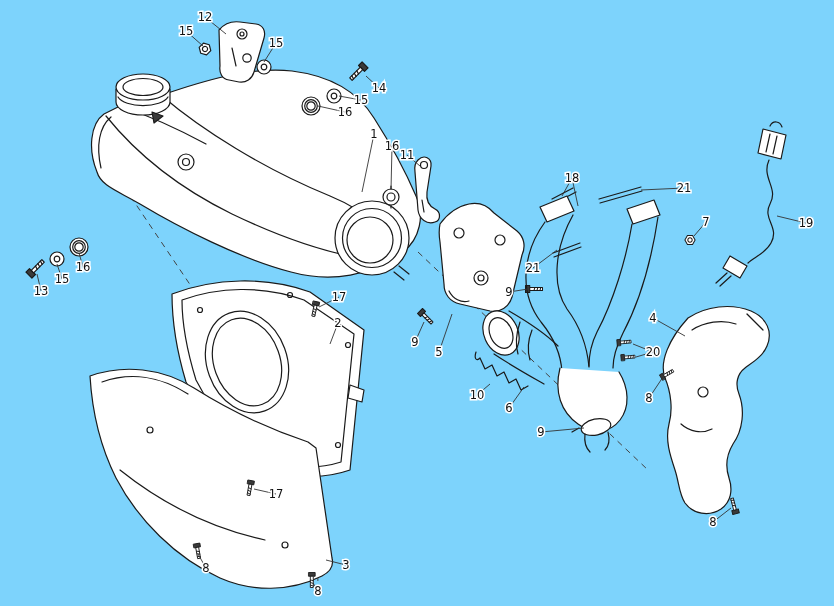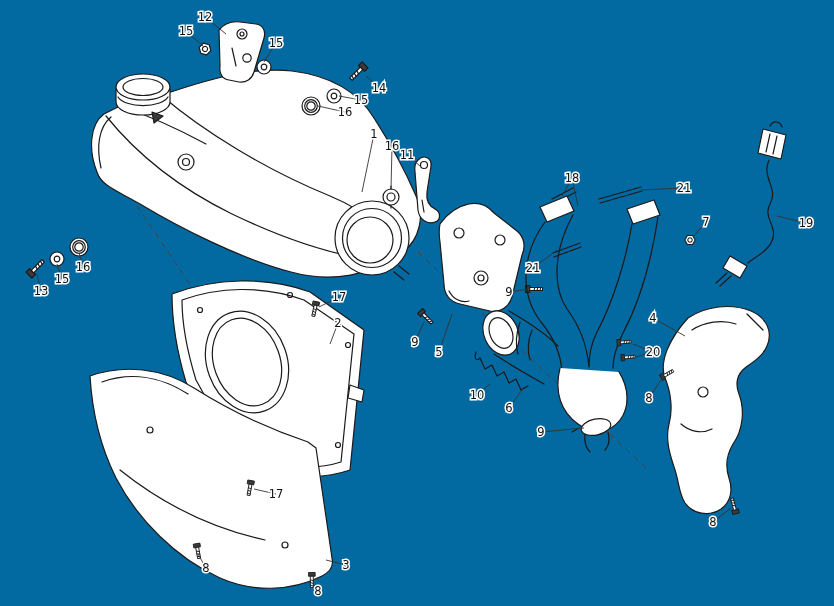--- a/index.html
+++ b/index.html
@@ -1,17 +1,17 @@
 <!DOCTYPE html>
 <html><head>
 <meta charset="utf-8">
 <style>
   html,body{margin:0;padding:0;background:#ffffff;}
   body{width:834px;height:606px;overflow:hidden;font-family:"DejaVu Sans",sans-serif;}
-  .stage{position:relative;width:834px;height:606px;background:#0369a1;}
+  .stage{position:relative;width:834px;height:606px;background:#7dd3fc;}
   svg{position:absolute;left:0;top:0;}
   .art{stroke:#1a1a1a;stroke-width:1.2;fill:none;stroke-linecap:round;stroke-linejoin:round;}
   .fillw{fill:#ffffff;}
   .dark{fill:#3a3a3a;stroke:#1a1a1a;}
   .dashes{stroke:#444;stroke-width:1;stroke-dasharray:6 5;fill:none;}
   #leader-layer line{stroke:#333;stroke-width:0.9;}
   #callout-layer text{
     font-family:"DejaVu Sans",sans-serif;
     font-size:11.5px;fill:#111;
     text-anchor:middle;dominant-baseline:central;

